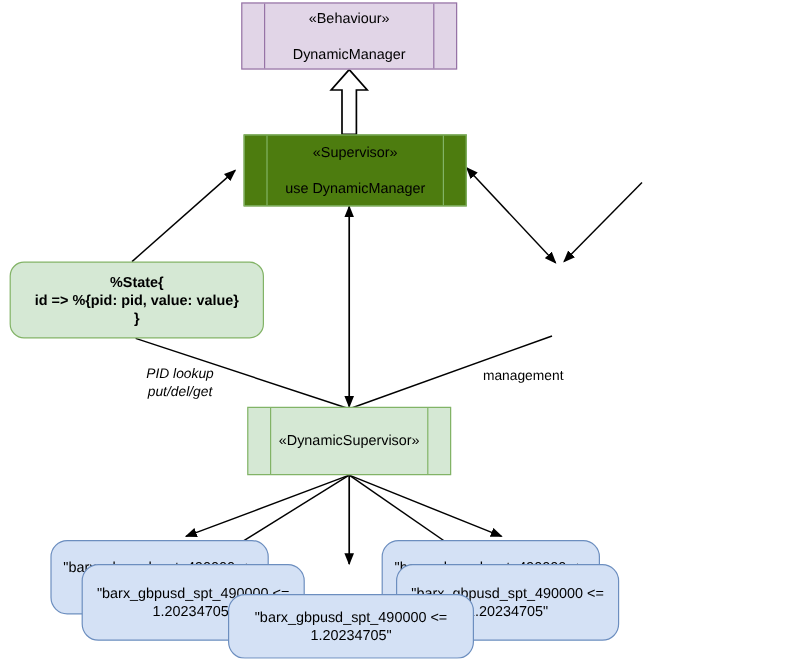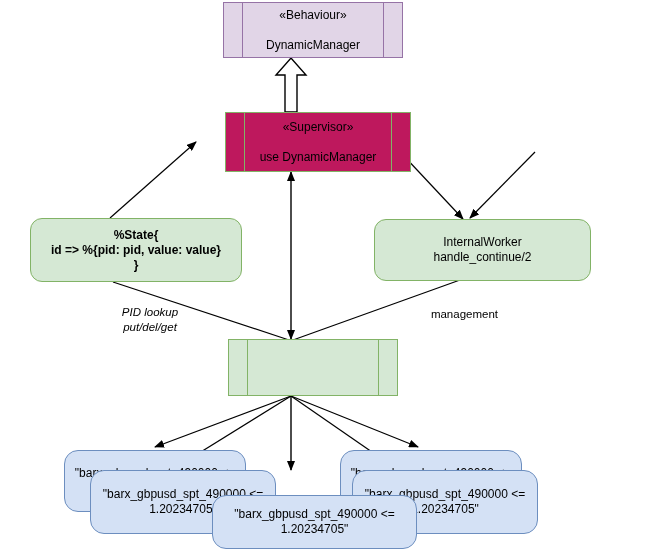--- a/index.html
+++ b/index.html
@@ -28,40 +28,39 @@
   .node {
     position: absolute;
     box-sizing: border-box;
     display: flex;
     align-items: center;
     justify-content: center;
     text-align: center;
     font-size: 12px;
     line-height: 1.25;
     color: #000000;
-    margin-left: 22px;
   }
   .node-label {
     width: 100%;
     padding: 0 6px;
     box-sizing: border-box;
     white-space: pre-line;
   }
   
   .uml-box {
     border: 1px solid #82b366;
     background: #d5e8d4;
   }
   .uml-box.purple {
     border-color: #9673a6;
     background: #e1d5e7;
   }
   .uml-box.green-strong {
     border-color: #82b366;
-    background: #be185d;
+    background: #4d7c0f;
   }
   .uml-box .divider {
     position: absolute;
     top: 0;
     bottom: 0;
     width: 1px;
     background: #82b366;
   }
   .uml-box.purple .divider {
     background: #9673a6;
@@ -152,33 +151,30 @@
     </span>
   </div>
 
 
   <div class="node rounded-box" style="left:8px; top:218px; width:212px; height:64px;font-weight:bold;">
     <span class="node-label">%State{
 id =&gt; %{pid: pid, value: value}
 }</span>
   </div>
 
-  <div class="node rounded-box" style="left:352px; top:219px; width:217px; height:62px;">
-    <span class="node-label">InternalWorker
-handle_continue/2</span>
-  </div>
 
   <div class="node uml-box" style="left:206px; top:339px; width:170px; height:57px;">
     <span class="divider left"></span>
     <span class="divider right"></span>
+    <span class="node-label">«DynamicSupervisor»</span>
   </div>
 
   <div class="edge-label" style="left:98px; top:305px; width:104px;font-style:italic;">PID  lookup
 put/del/get</div>
-  <div class="edge-label" style="left:386px; top:307px; width:100px; text-align:right;margin-left:12px;">management</div>
+  <div class="edge-label" style="left:386px; top:307px; width:100px; text-align:center;">management</div>
 
   <div class="node blue-box" style="left:42px; top:450px; width:182px; height:62px; z-index:1;">
     <span class="node-label">"barx_gbpusd_spt_490000 &lt;= 1.20234705"</span>
   </div>
 
   <div class="node blue-box" style="left:318px; top:450px; width:182px; height:62px; z-index:1;">
     <span class="node-label">"barx_gbpusd_spt_490000 &lt;= 1.20234705"</span>
   </div>
 
   <div class="node blue-box" style="left:68px; top:470px; width:186px; height:64px; z-index:2;">

